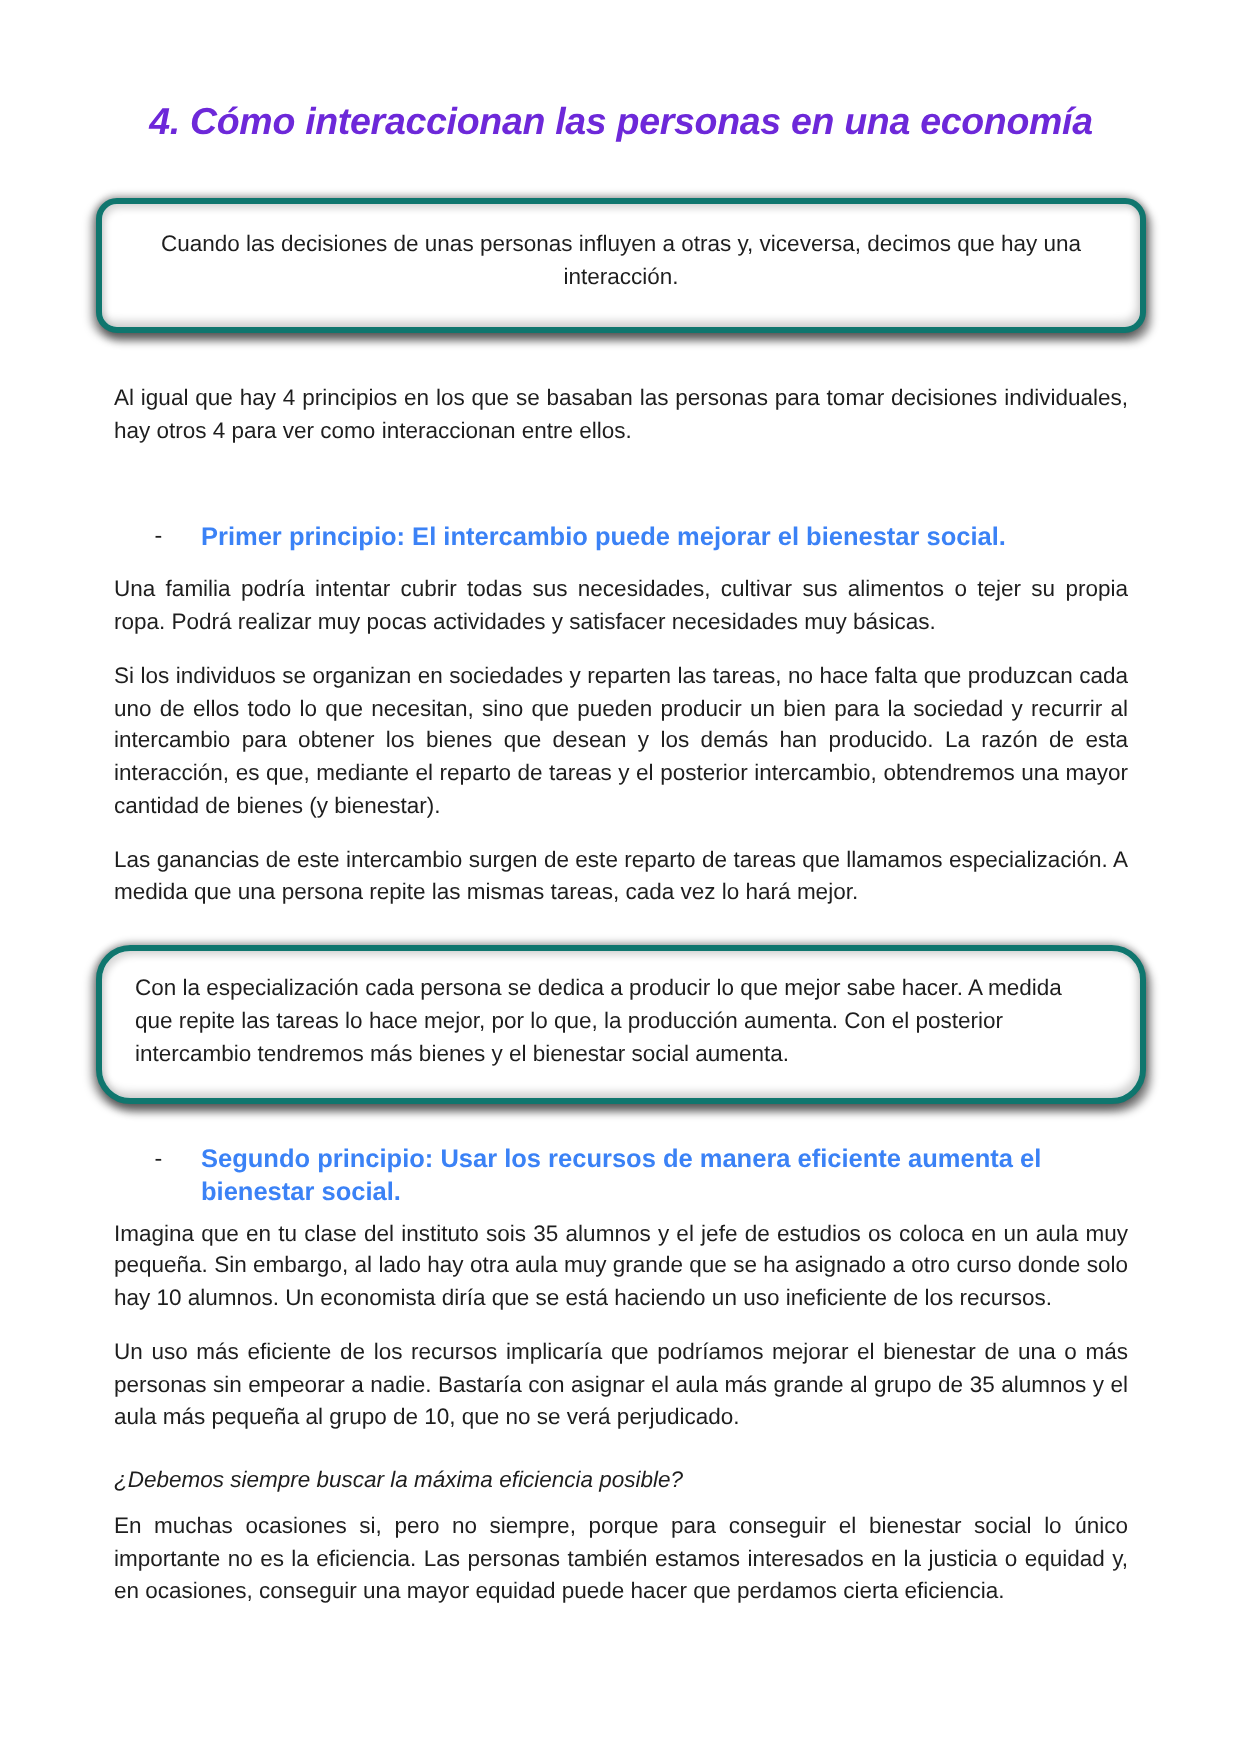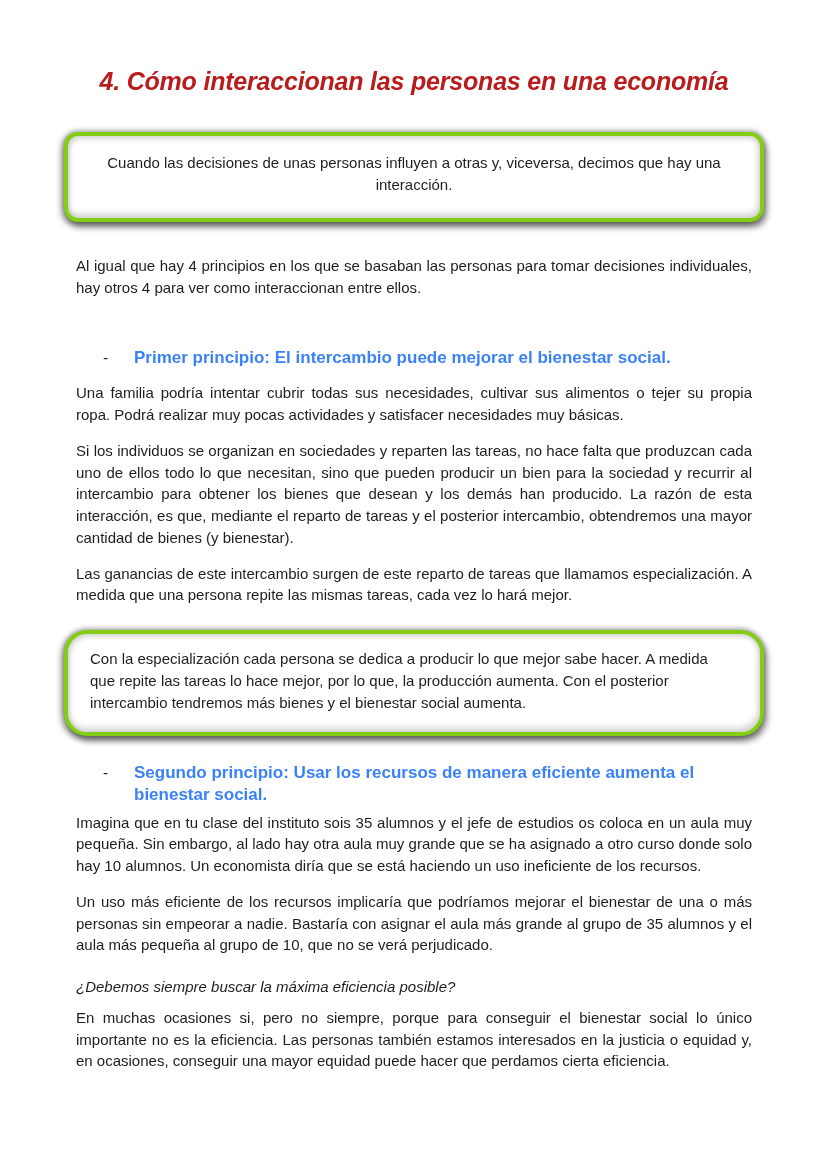--- a/index.html
+++ b/index.html
@@ -19,25 +19,25 @@
     color: #1e1e1e;
     overflow: hidden;
   }
   .title {
     margin: 0;
     font-size: 25px;
     line-height: 34px;
     font-style: italic;
     font-weight: 600;
     text-align: center;
-    color: #b91c1c;
+    color: #6d28d9;
     letter-spacing: -0.2px;
   }
   .callout {
-    border: 4px solid #84cc16;
+    border: 4px solid #0f766e;
     border-radius: 14px;
     background: #ffffff;
     margin: 34px -12px 0 -12px;
     box-shadow:
       3px 5px 6px rgba(0,0,0,0.45),
       -3px 3px 6px rgba(0,0,0,0.35),
       0 -2px 5px rgba(0,0,0,0.28),
       inset 2px 3px 5px rgba(0,0,0,0.16),
       inset -2px -4px 6px rgba(0,0,0,0.18);
   }

